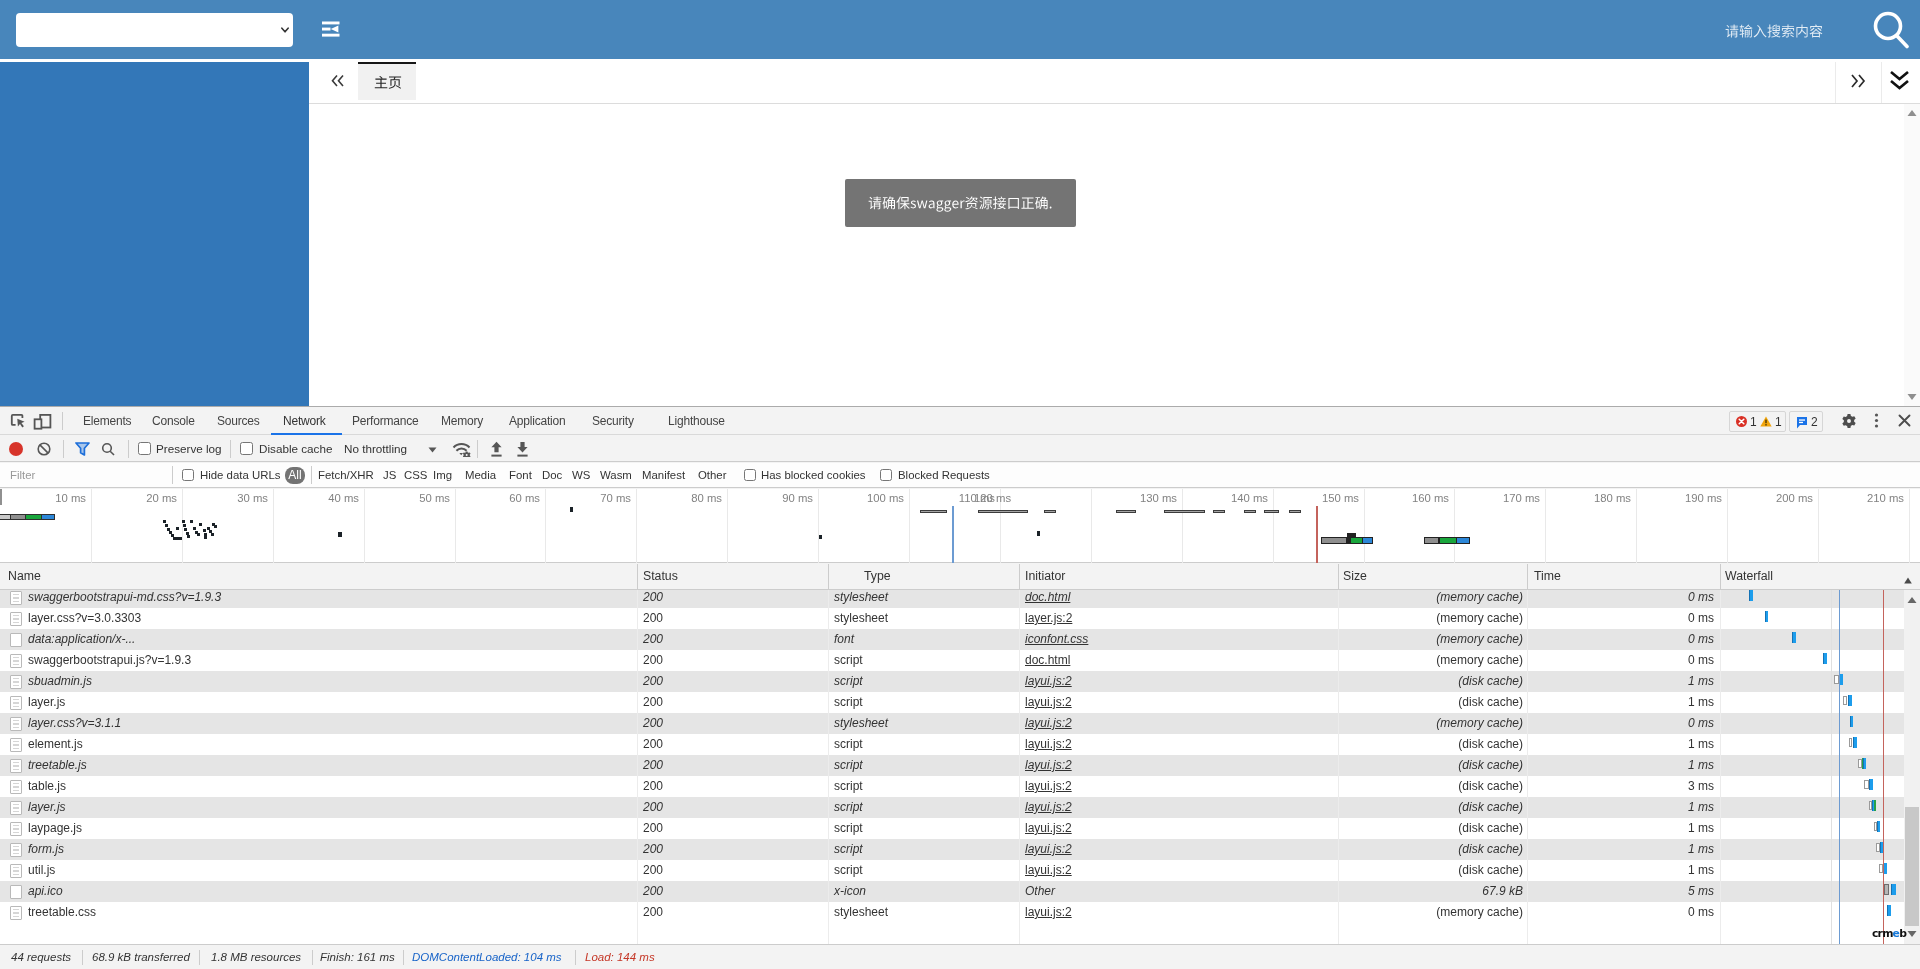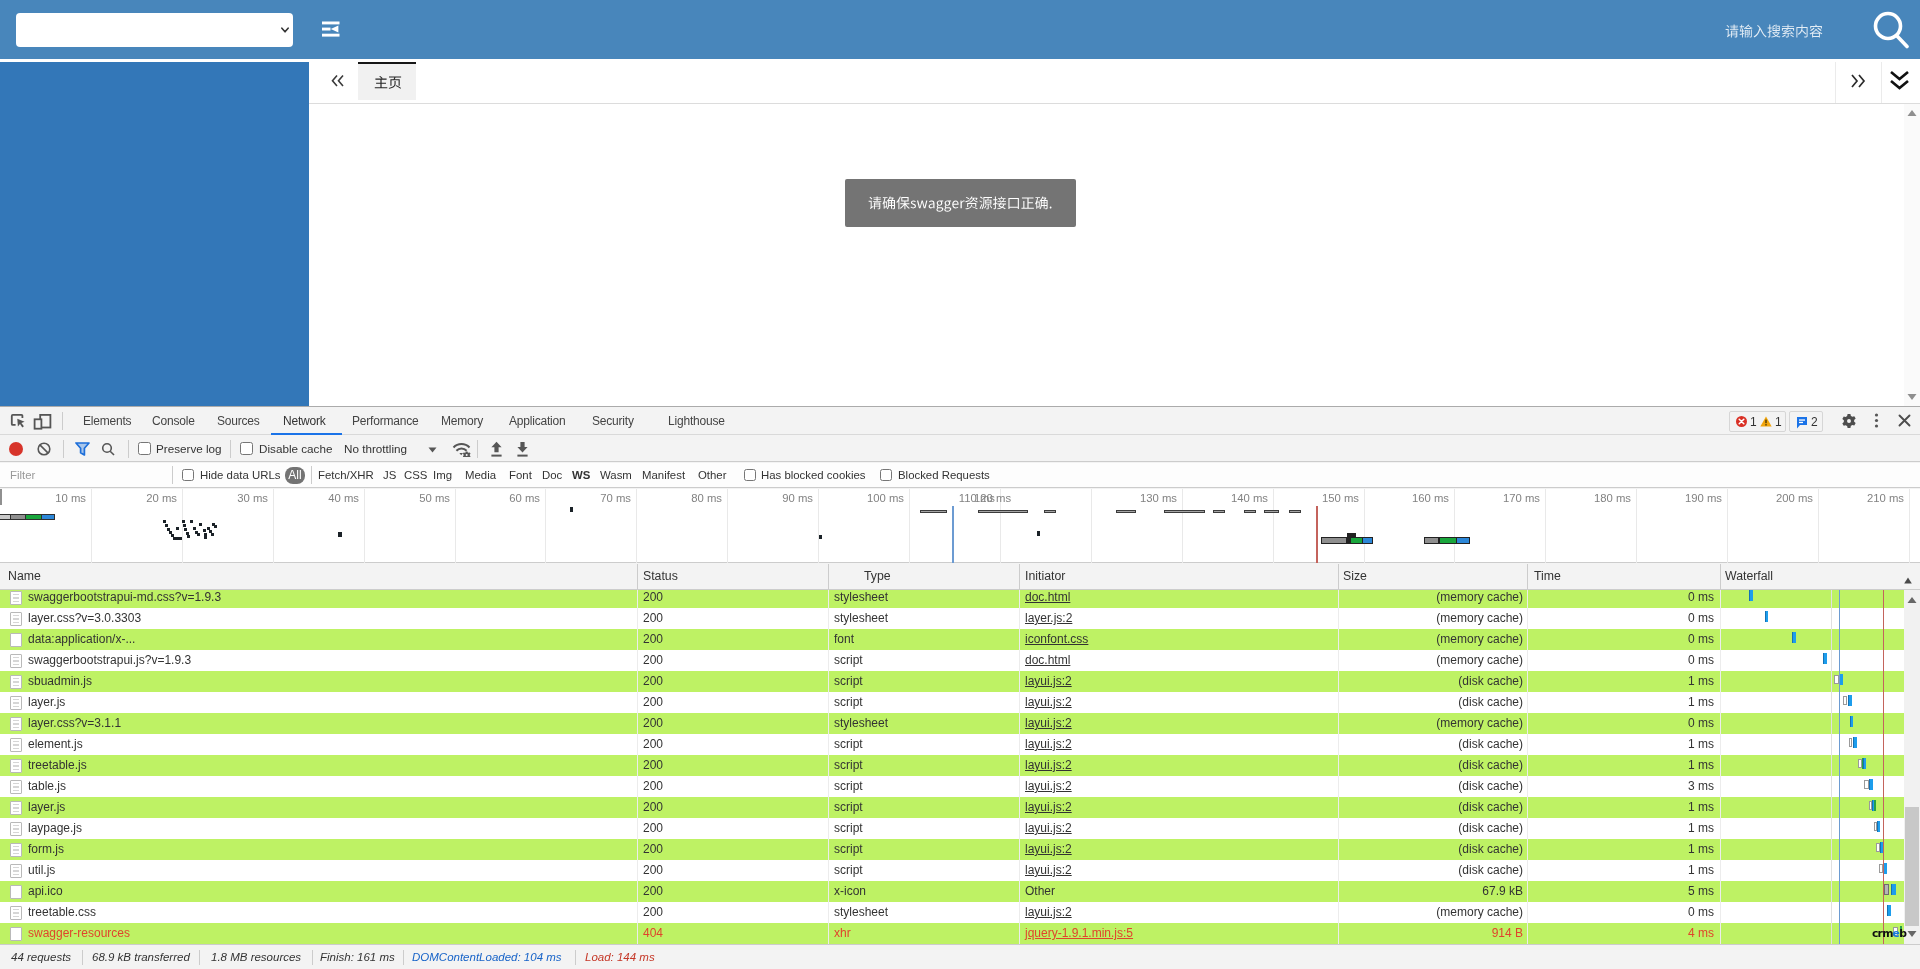--- a/index.html
+++ b/index.html
@@ -96,21 +96,21 @@
 
 
 #dt-thead { left:0; top:157px; width:1920px; height:26px; background:#f3f3f3;
   border-bottom:1px solid #ccc; }
 .th-label { position:absolute; top:0; line-height:25px; color:#333; font-size:12.3px; }
 .th-border { position:absolute; top:0; width:1px; height:26px; background:#ccc; }
 
 
 #dt-rows { left:0; top:183px; width:1920px; height:354px; background:#fff; overflow:hidden; }
 .row { position:absolute; left:0; width:1904px; height:21px; }
-.row.stripe { background:#bef264; }
+.row.stripe { background:#e5e5e5;font-style:italic; }
 .cell { position:absolute; top:0; line-height:21px; white-space:nowrap; font-size:12px; }
 .cell.lnk { text-decoration:underline; }
 .cell.red { color:#e0442c; }
 .r-icon { position:absolute; left:10px; top:3.5px; width:12px; height:14px;
   border:1px solid #b9b9b9; background:#fff; border-radius:1px; }
 .r-icon i { display:block; height:1.4px; background:#d6d6d6; margin:2.2px 1.8px 0 1.8px; }
 .wf-mark { position:absolute; }
 .wf-blue { background:#1d9dec; border-left:1px solid #1472b5; }
 .wf-green { background:#28a148; }
 .wf-gray { background:#b6b6b6; border:1px solid #6e6e6e; }
@@ -303,21 +303,21 @@
       </div>
       <div class="tdiv" style="left:311px;top:3px"></div>
       <div id="filter-types-host">
           <span class="fr-label" style="left: 318px;">Fetch/XHR</span>
           <span class="fr-label" style="left: 383px;">JS</span>
           <span class="fr-label" style="left: 404px;">CSS</span>
           <span class="fr-label" style="left: 433px;">Img</span>
           <span class="fr-label" style="left: 465px;">Media</span>
           <span class="fr-label" style="left: 509px;">Font</span>
           <span class="fr-label" style="left: 542px;">Doc</span>
-          <span class="fr-label" style="left: 572px; font-weight: bold;">WS</span>
+          <span class="fr-label" style="left: 572px;">WS</span>
           <span class="fr-label" style="left: 600px;">Wasm</span>
           <span class="fr-label" style="left: 642px;">Manifest</span>
           <span class="fr-label" style="left: 698px;">Other</span>
         </div>
       <div class="cb" style="left:744px;top:6px;width:12px;height:12px"></div>
       <span class="fr-label" style="left:761px">Has blocked cookies</span>
       <div class="cb" style="left:880px;top:6px;width:12px;height:12px"></div>
       <span class="fr-label" style="left:898px">Blocked Requests</span>
     </div>
 
@@ -671,31 +671,20 @@
             <i></i>
           </div>
           <span class="cell" style="left: 28px;">treetable.css</span>
           <span class="cell" style="left: 643px;">200</span>
           <span class="cell" style="left: 834px;">stylesheet</span>
           <span class="cell lnk" style="left: 1025px;">layui.js:2</span>
           <span class="cell" style="right: 381px;">(memory cache)</span>
           <span class="cell" style="right: 190px;">0 ms</span>
           <div class="wf-mark wf-blue" style="left: 1886.5px; top: 2.5px; width: 4px; height: 11.5px; position: absolute;"></div>
         </div>
-        <div class="row stripe" style="top: 333px;">
-          <div class="r-icon"></div>
-          <span class="cell red" style="left: 28px;">swagger-resources</span>
-          <span class="cell red" style="left: 643px;">404</span>
-          <span class="cell red" style="left: 834px;">xhr</span>
-          <span class="cell lnk red" style="left: 1025px;">jquery-1.9.1.min.js:5</span>
-          <span class="cell red" style="right: 381px;">914 B</span>
-          <span class="cell red" style="right: 190px;">4 ms</span>
-          <div class="wf-mark wf-outline" style="left: 1892.5px; top: 3.5px; width: 5px; height: 9px; position: absolute;"></div>
-          <div class="wf-mark wf-green" style="left: 1899.5px; top: 2.5px; width: 2.5px; height: 11.5px; position: absolute;"></div>
-        </div>
         <div class="row-colborder" style="left: 637px;"></div>
         <div class="row-colborder" style="left: 828px;"></div>
         <div class="row-colborder" style="left: 1019px;"></div>
         <div class="row-colborder" style="left: 1338px;"></div>
         <div class="row-colborder" style="left: 1527px;"></div>
         <div class="row-colborder" style="left: 1720px;"></div>
         <div style="position: absolute; top: 0px; height: 354px; width: 1px; left: 1831px; background: rgb(224, 224, 224);"></div>
         <div style="position: absolute; top: 0px; height: 354px; width: 1.7px; left: 1838.5px; background: rgb(108, 155, 210);"></div>
         <div style="position: absolute; top: 0px; height: 354px; width: 1.7px; left: 1882.5px; background: rgb(196, 99, 92);"></div>
       </div>

